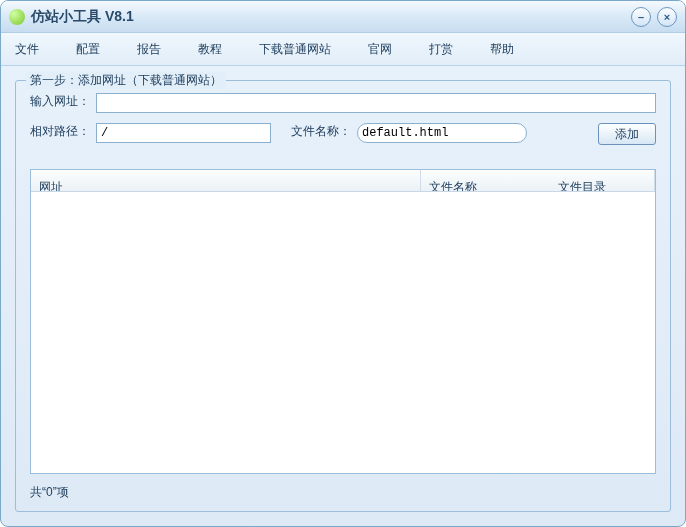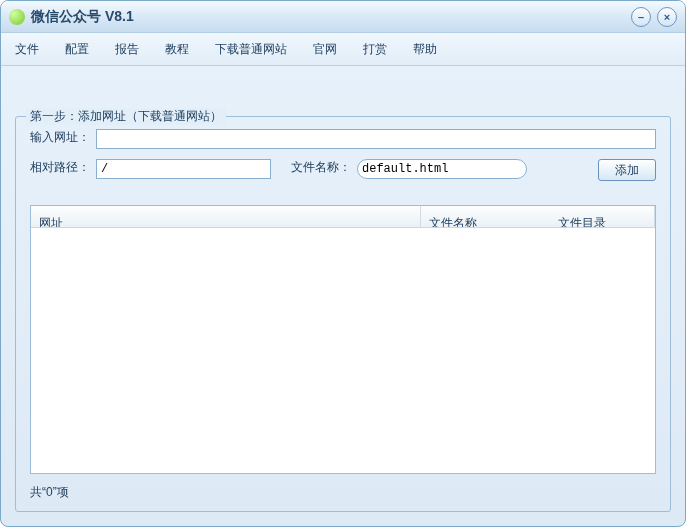--- a/index.html
+++ b/index.html
@@ -53,31 +53,30 @@
   color: #2a5a8a;
   font-size: 11px;
   font-weight: bold;
 }
 .menubar {
   height: 26px;
   background: linear-gradient(to bottom, #f0f7fd, #e1edf8);
   display: flex;
   align-items: center;
   padding: 16px 10px;
-  gap: 18px;
+  gap: 29px;
   border-bottom: 1px solid #b8d2e8;
   color: #1a3a5a;
 }
 .menu-item { cursor: pointer; padding: 2px 4px; }
 .content {
   flex: 1;
   padding: 14px;
   display: flex;
   flex-direction: column;
-  margin-top: 36px;
 }
 .fieldset {
   border: 1px solid #9cbedb;
   border-radius: 3px;
   padding: 12px 14px 8px;
   position: relative;
   background: transparent;
   flex: 1;
   display: flex;
   flex-direction: column;
@@ -150,21 +149,21 @@
   color: #1a3a5a;
   padding: 2px 0;
 }
 </style>
 </head>
 <body>
 
 <div class="window">
   <div class="titlebar">
     <div class="app-icon"></div>
-    <div class="title">微信公众号 V8.1</div>
+    <div class="title">仿站小工具 V8.1</div>
     <div class="win-controls">
       <div class="win-btn">–</div>
       <div class="win-btn">×</div>
     </div>
   </div>
 
   <div class="menubar">
     <span class="menu-item">文件</span>
     <span class="menu-item">配置</span>
     <span class="menu-item">报告</span>

